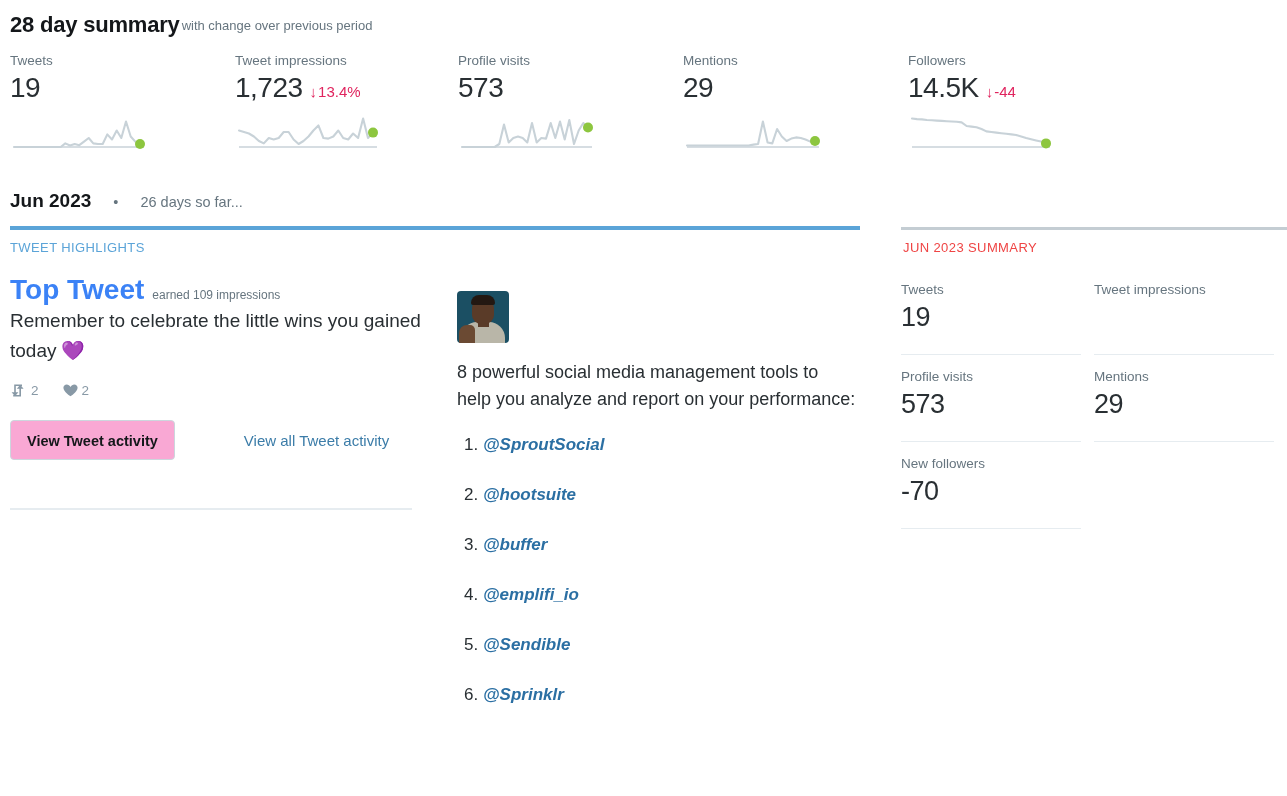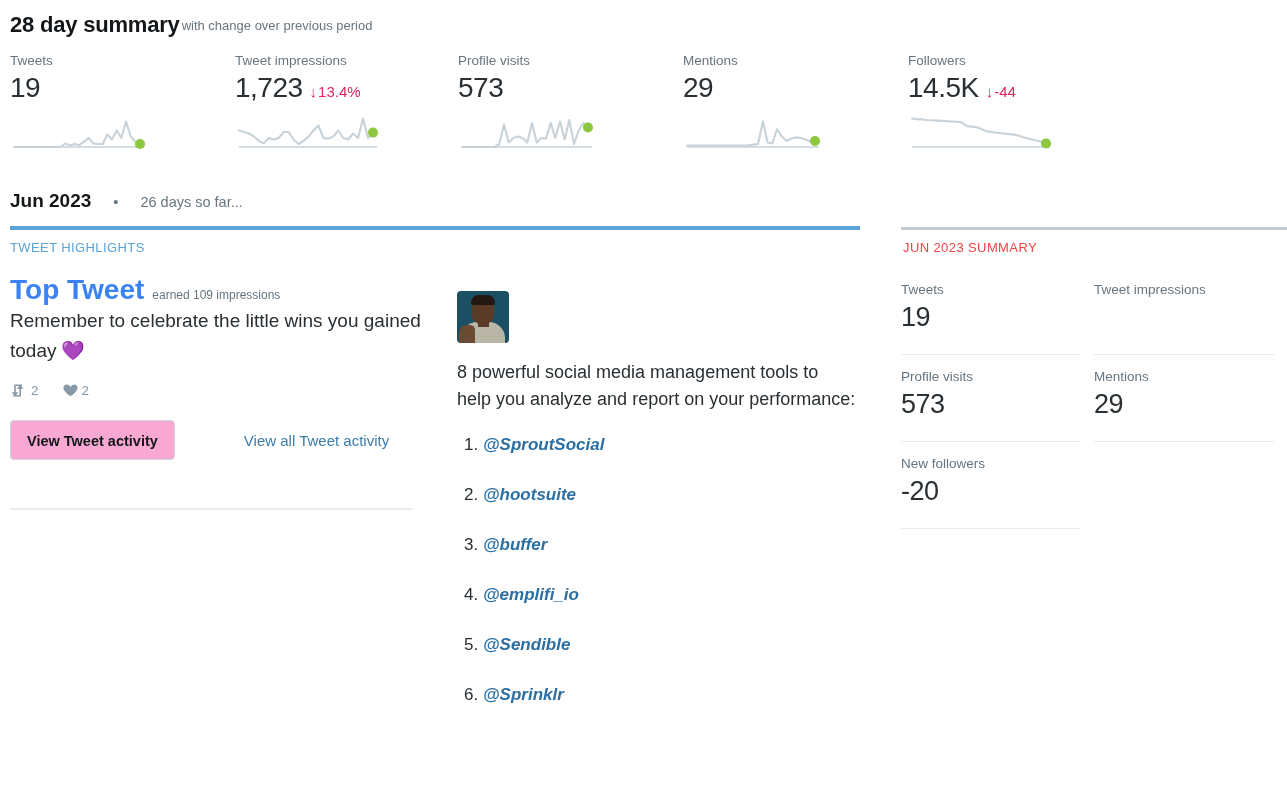--- a/index.html
+++ b/index.html
@@ -251,21 +251,21 @@
           <div class="c-value">573</div>
           <div class="c-rule"></div>
         </div>
         <div class="cell">
           <div class="c-label">Mentions</div>
           <div class="c-value">29</div>
           <div class="c-rule"></div>
         </div>
         <div class="cell">
           <div class="c-label">New followers</div>
-          <div class="c-value">-20</div>
+          <div class="c-value">-70</div>
           <div class="c-rule"></div>
         </div>
         <div class="cell blank">
           <div class="c-label"></div>
           <div class="c-value"></div>
         </div>
       </div>
   </div>
 
 </div>

